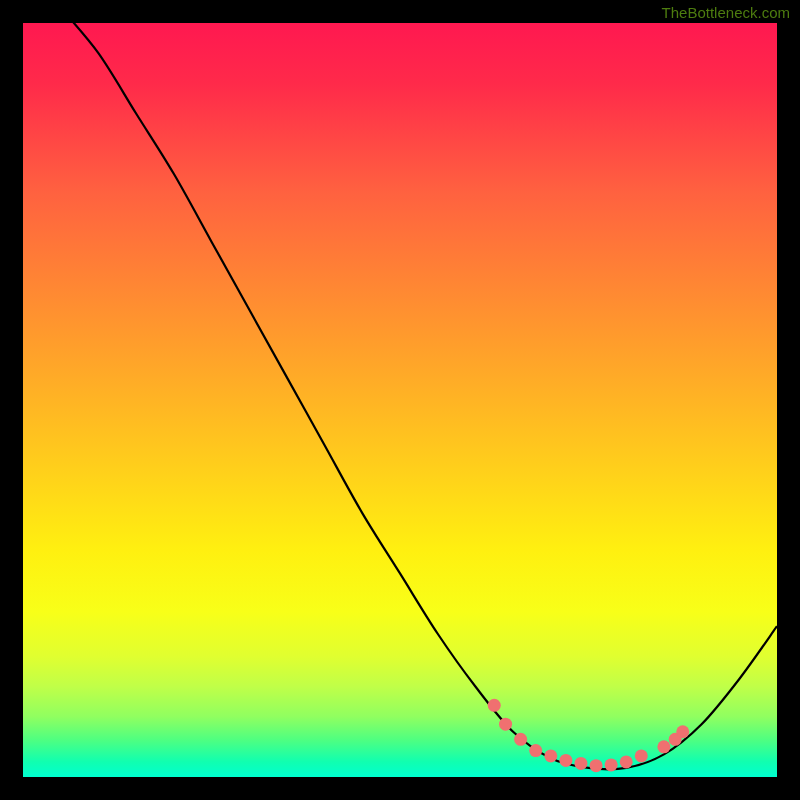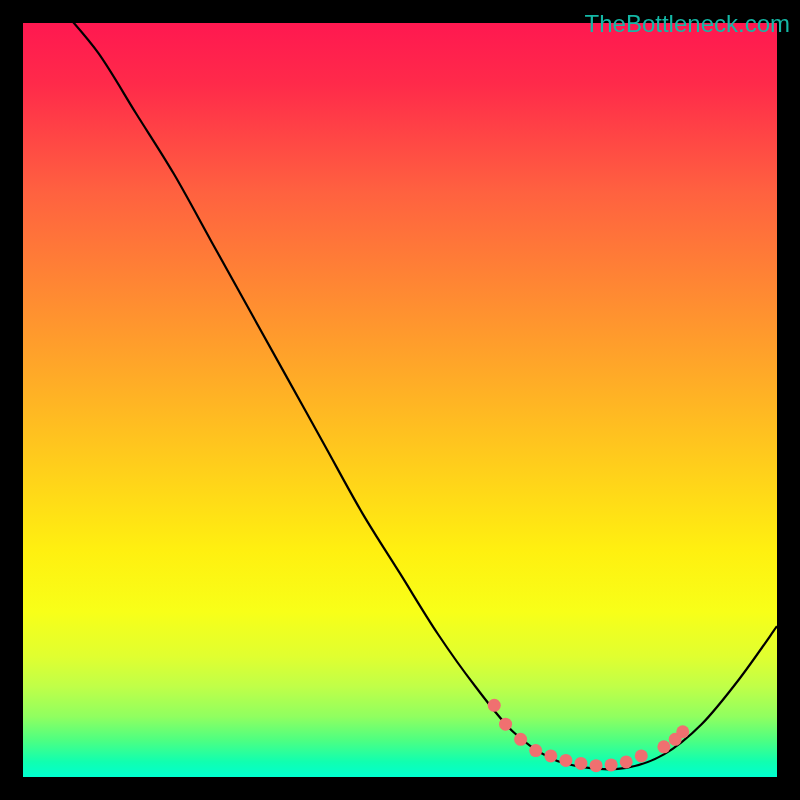--- a/index.html
+++ b/index.html
@@ -6,24 +6,24 @@
   body {
     width: 800px;
     height: 800px;
     background: #000;
     position: relative;
     overflow: hidden;
     font-family: Arial, sans-serif;
   }
   .watermark {
     position: absolute;
-    top: 10px;
+    top: 4px;
     right: 10px;
-    color: #14b8a6;
-    font-size: 24px;
+    color: #4d7c0f;
+    font-size: 15px;
     font-weight: 500;
     z-index: 10;
   }
   .plot-area {
     position: absolute;
     top: 23px;
     left: 23px;
     width: 754px;
     height: 754px;
   }

